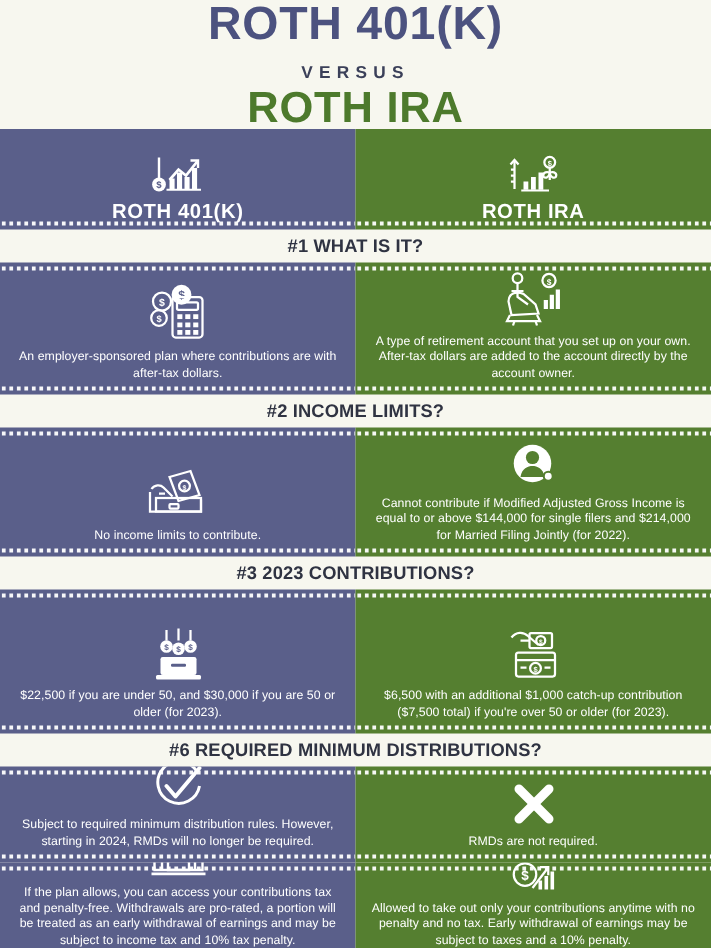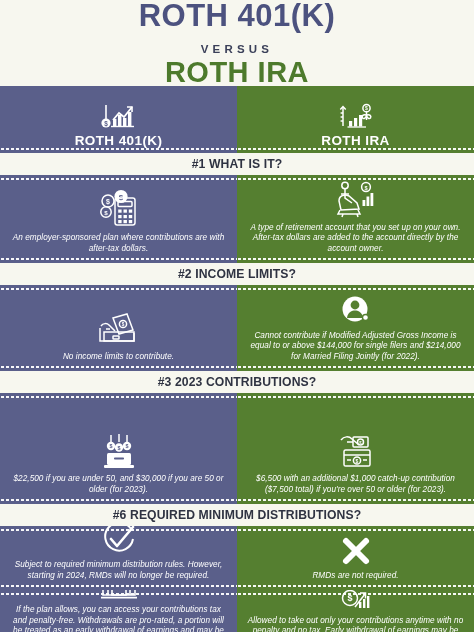--- a/index.html
+++ b/index.html
@@ -133,27 +133,26 @@
   .content-icon {
     margin: 0 auto 4px auto;
     display: block;
   }
   .content-text {
     color: #ffffff;
     font-size: 8.2px;
     line-height: 1.28;
     text-align: center;
     letter-spacing: 0.05px;
-    font-style: italic;
   }
 
   
   .row-h1 .col { height: 88px; }
   .row-h2 .col { height: 86px; align-items: center; }
-  .row-h3 .col { height: 111px; }
+  .row-h3 .col { height: 96px; }
   .row-h4 .col { height: 64px; }
   .row-h5 .col { height: 66px; }
 
   svg { display: block; }
 </style>
 </head>
 <body>
 
 <div class="page">
 

